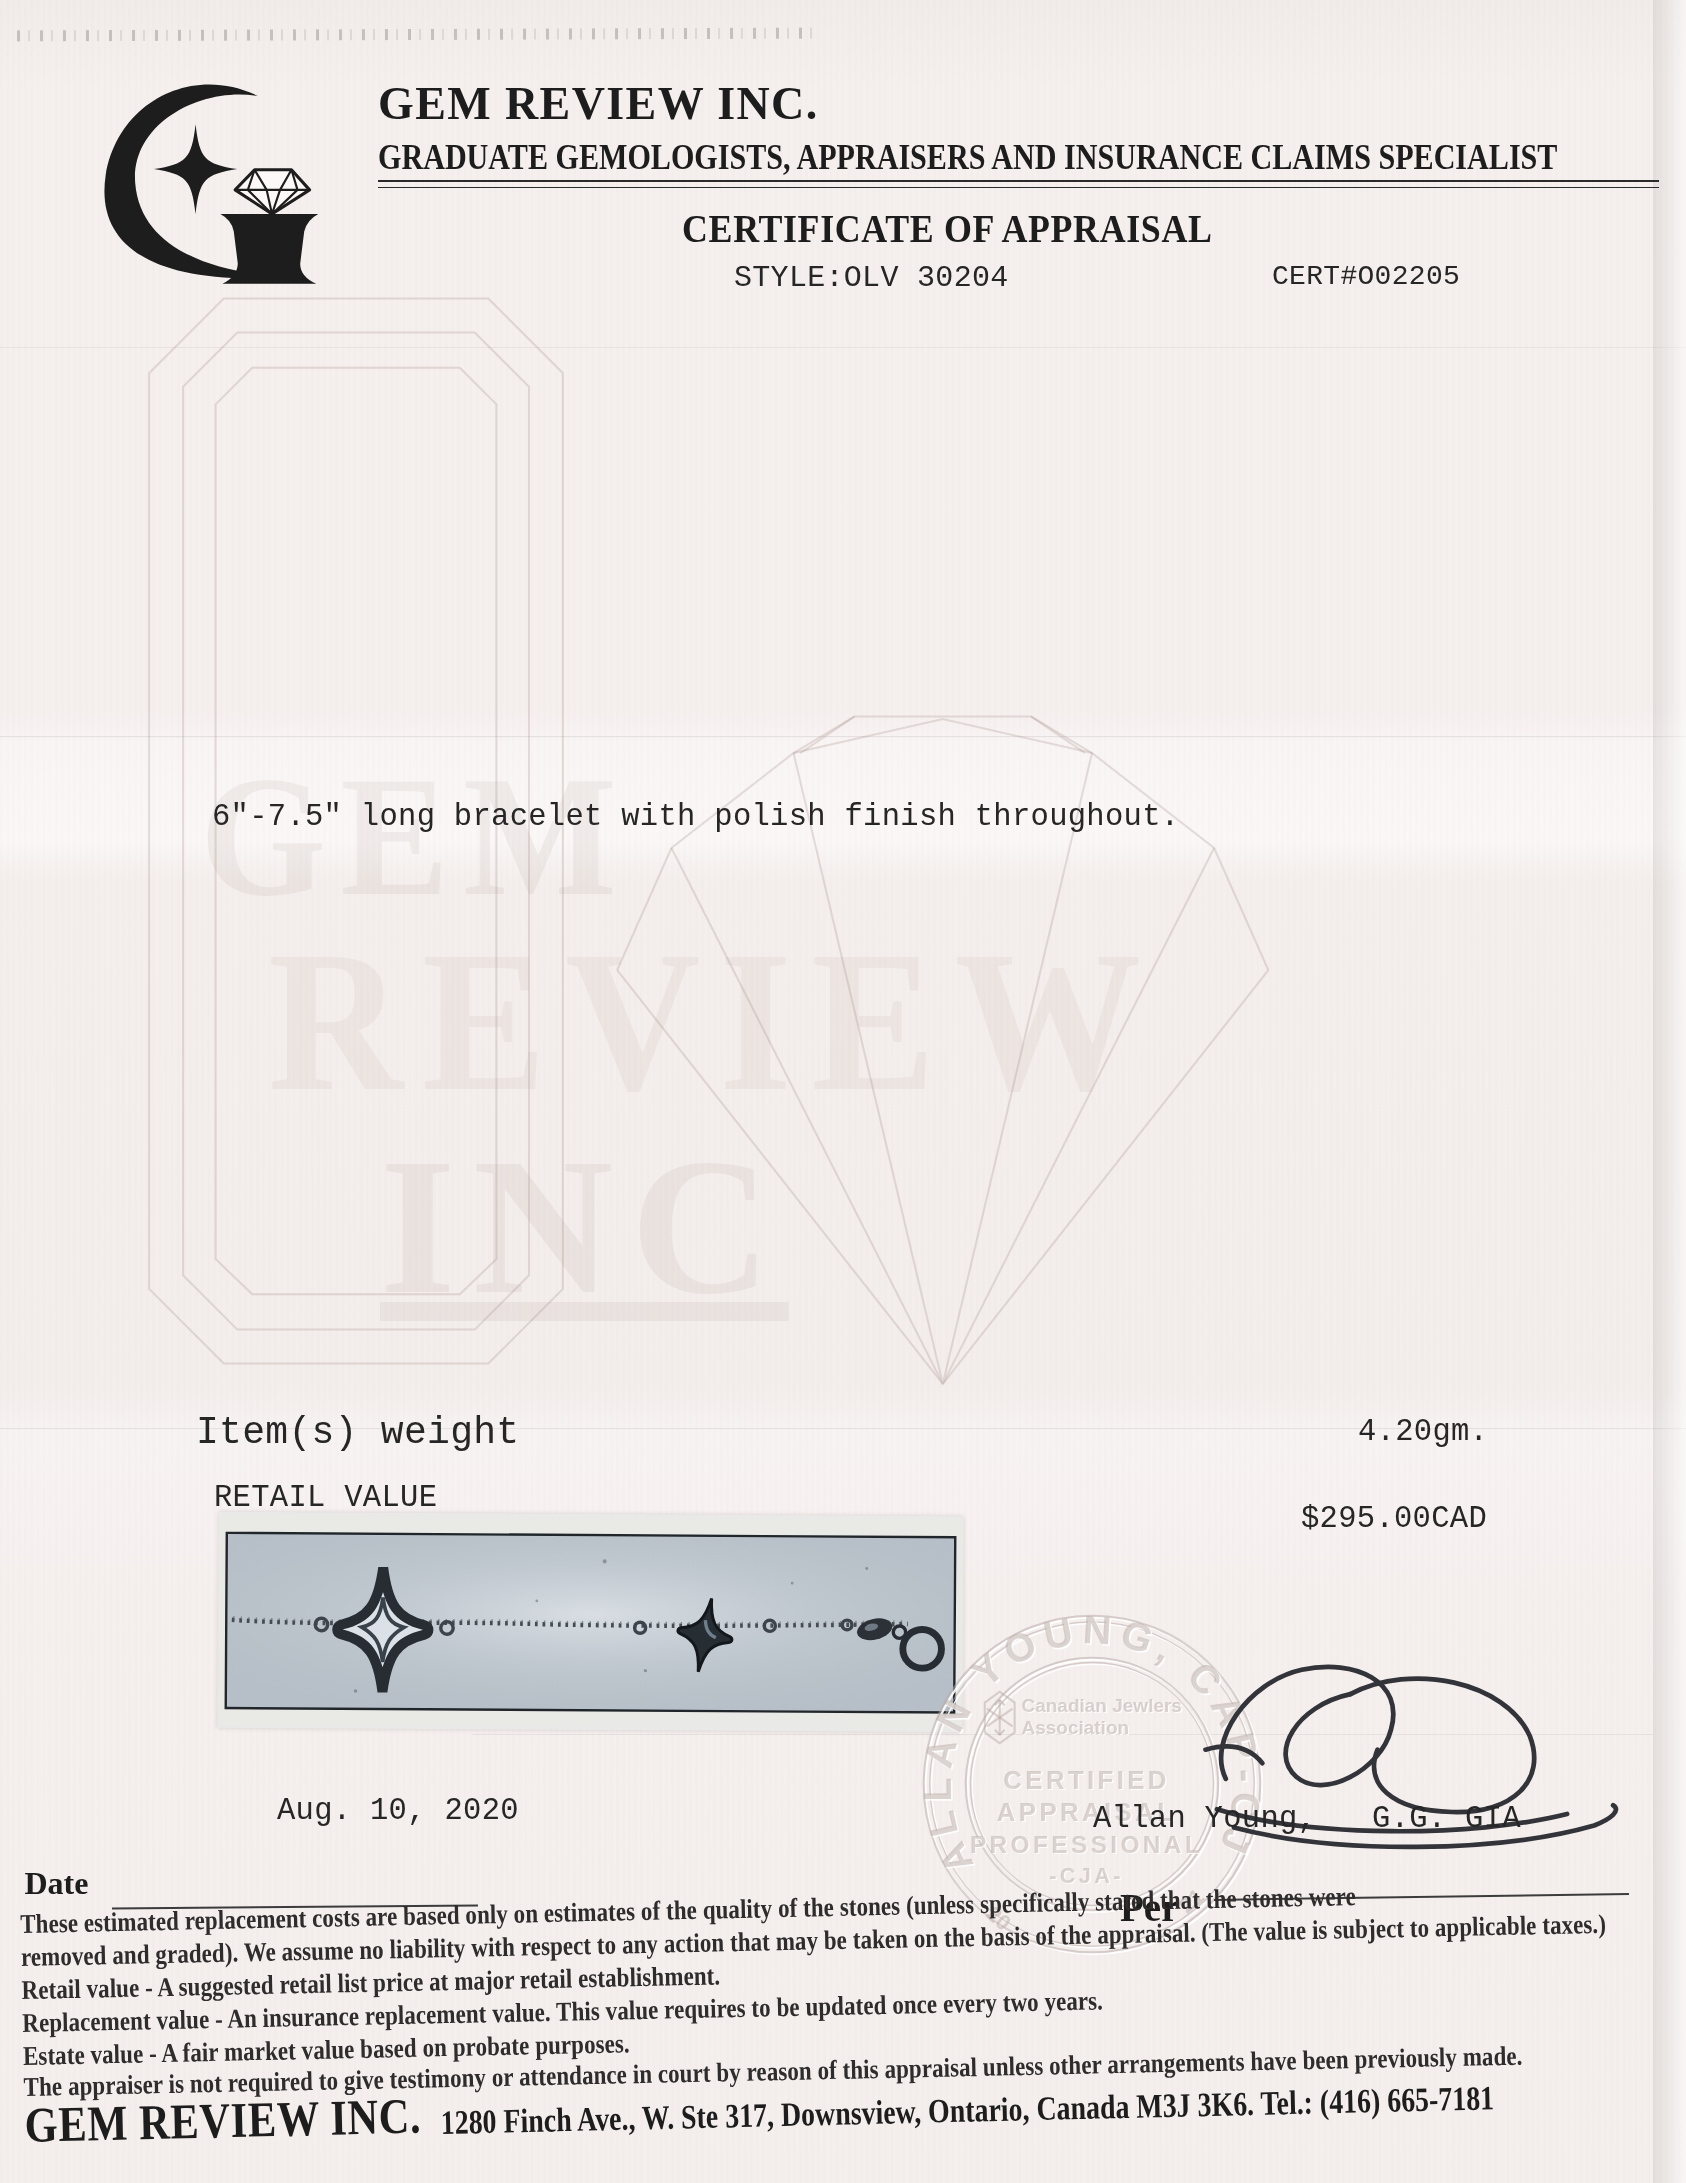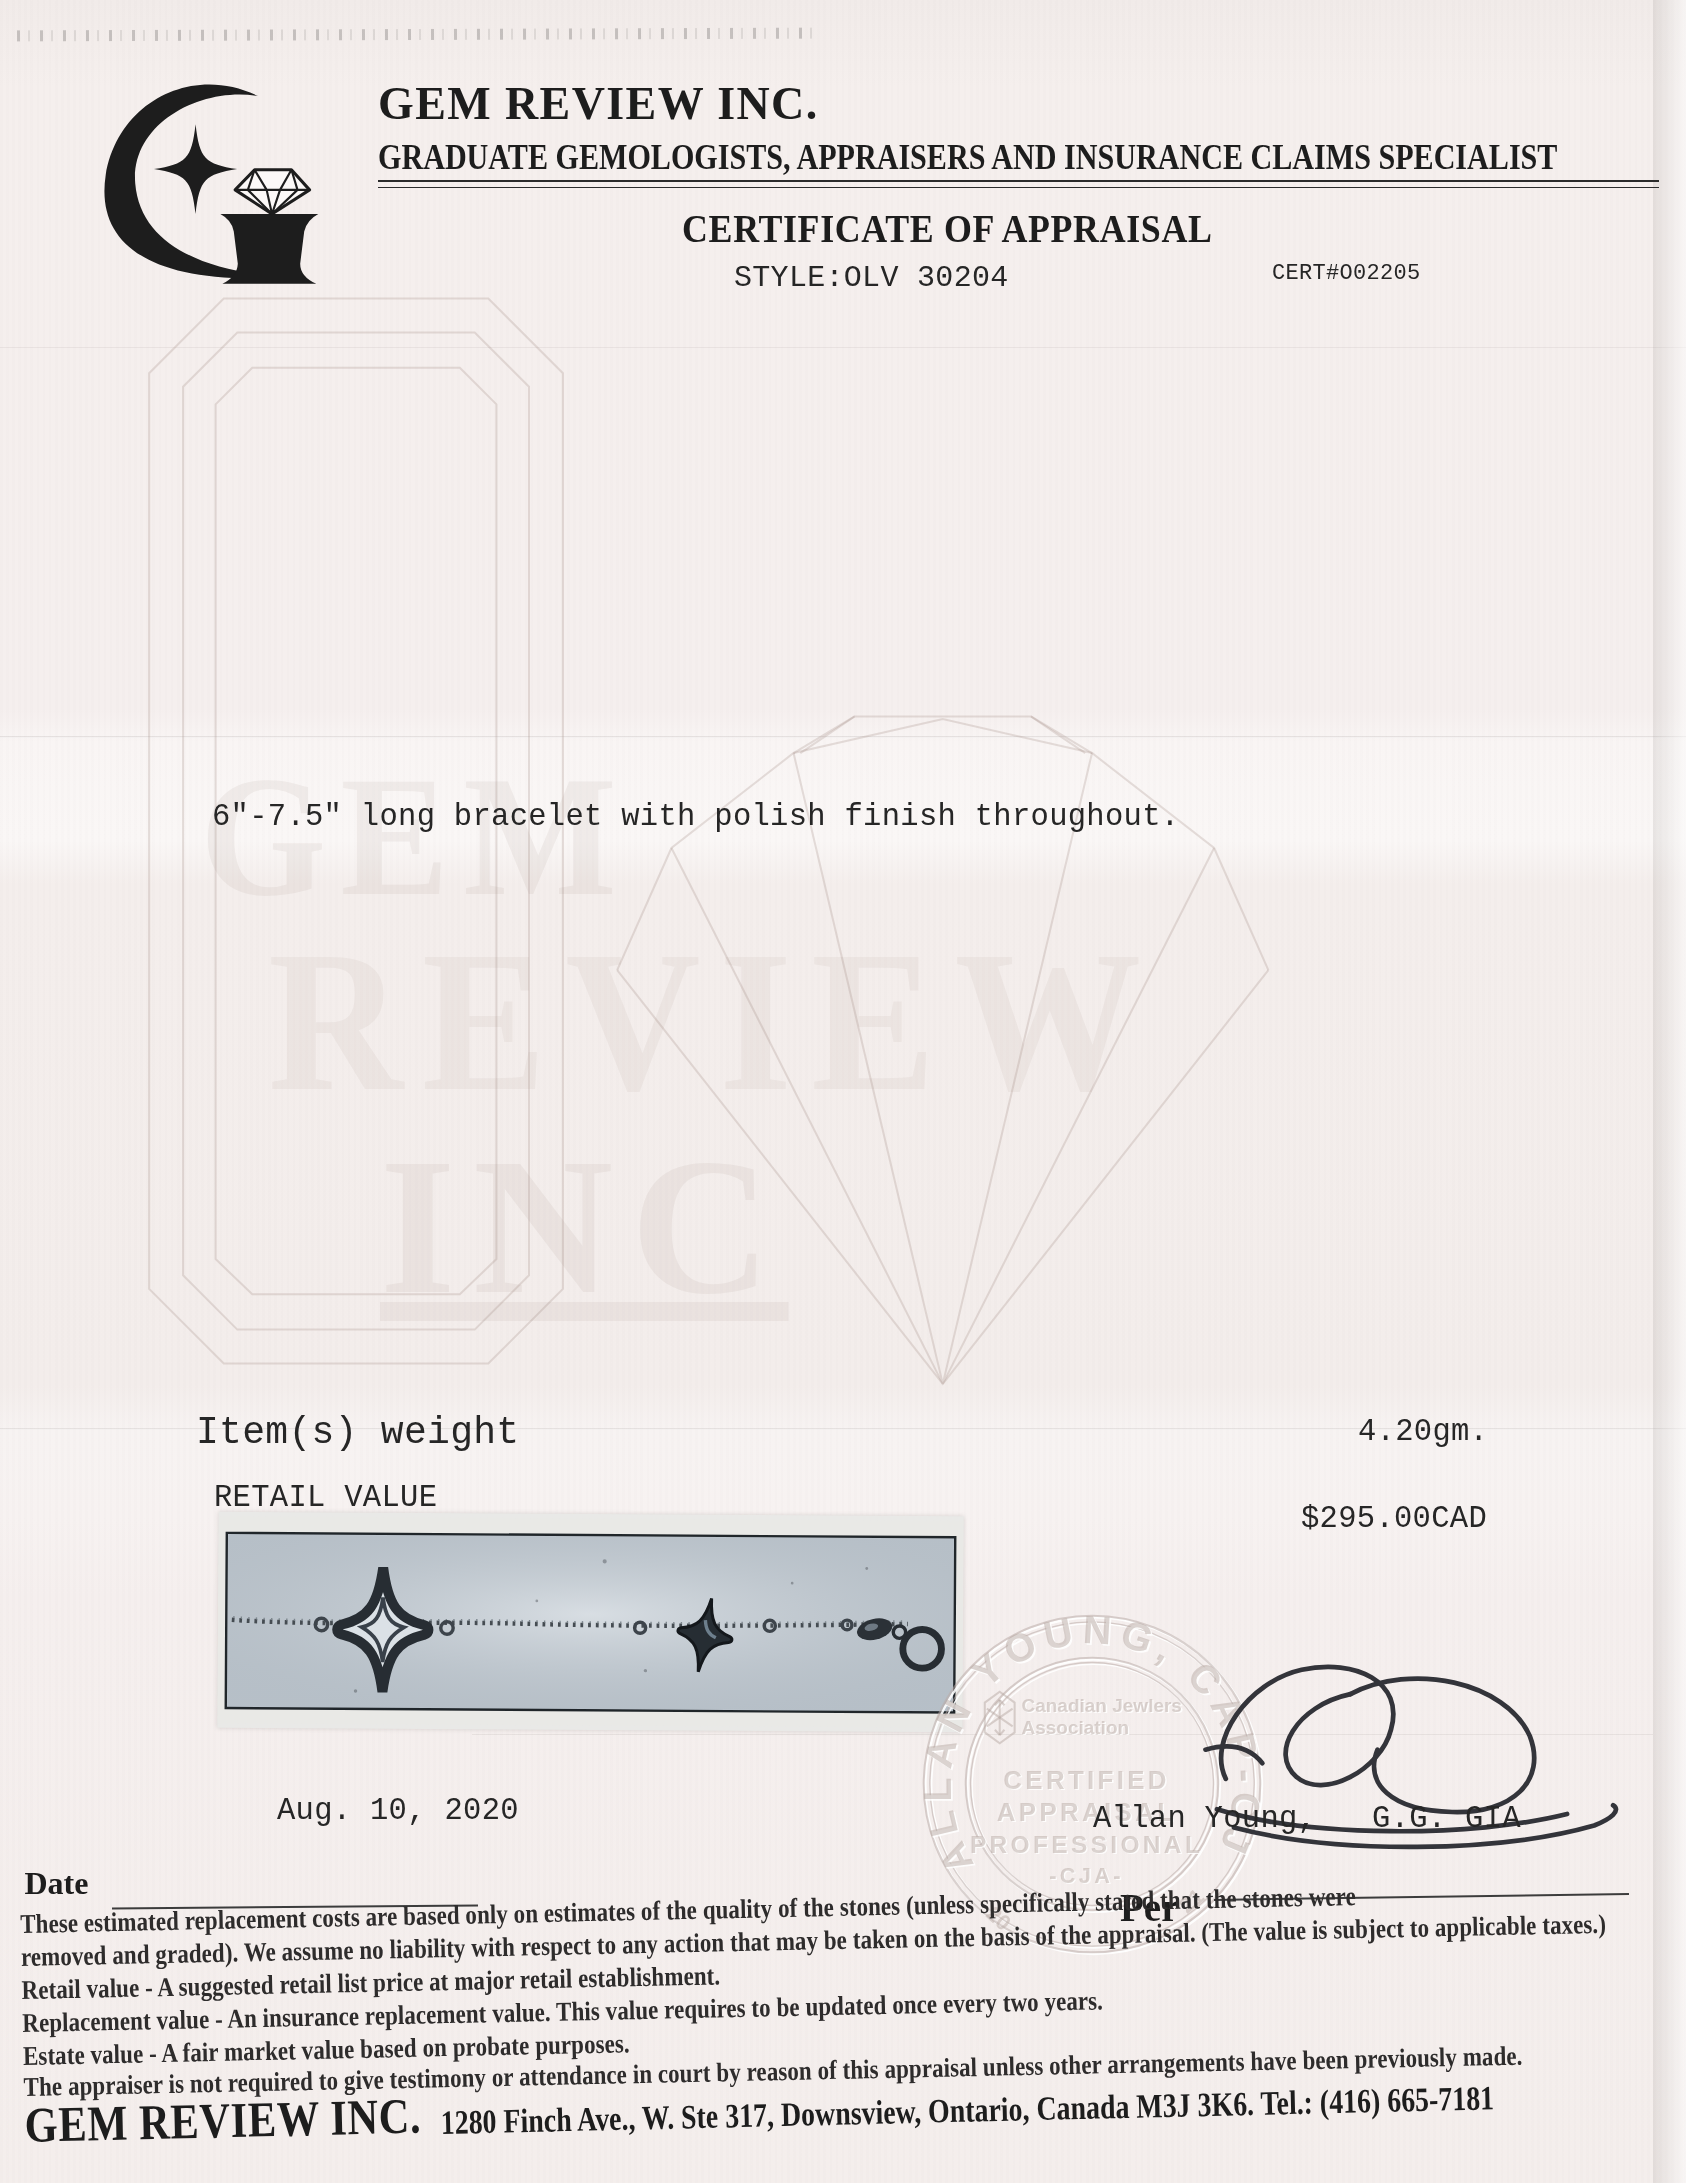--- a/index.html
+++ b/index.html
@@ -116,21 +116,21 @@
       <path d="M222,162 L258,198 M250,162 L258,198 M270,162 L258,198 M296,162 L258,198"></path>
     </g>
   </svg>
 
   <div class="abs ser" style="left:378px;top:81px;font-size:46px;letter-spacing:1.4px;">GEM REVIEW INC.</div>
   <div class="abs ser condensed" style="left:378px;top:140px;font-size:35px;transform:scaleX(.86);">GRADUATE GEMOLOGISTS, APPRAISERS AND INSURANCE CLAIMS SPECIALIST</div>
   <div class="abs rule" style="left:378px;top:180px;width:1281px;"></div>
   <div class="abs rule" style="left:378px;top:187px;width:1281px;height:1.4px;"></div>
   <div class="abs ser condensed" style="left:682px;top:209px;font-size:39px;transform:scaleX(.92);letter-spacing:0.7px;">CERTIFICATE OF APPRAISAL</div>
   <div class="abs tw" style="left:734px;top:263px;font-size:30px;">STYLE:OLV 30204</div>
-  <div class="abs tw" style="left:1272px;top:263px;font-size:22px;">CERT#O02205</div>
+  <div class="abs tw" style="left:1272px;top:263px;font-size:28px;">CERT#O02205</div>
 
   <div class="abs tw" style="left:212px;top:802px;font-size:30.5px;">6"-7.5" long bracelet with polish finish throughout.</div>
 
   <div class="abs tw" style="left:196px;top:1414px;font-size:38px;">Item(s) weight</div>
   <div class="abs tw" style="left:1358px;top:1417px;font-size:30.5px;">4.20gm.</div>
   <div class="abs tw" style="left:214px;top:1483px;font-size:30.5px;">RETAIL VALUE</div>
   <div class="abs tw" style="left:1301px;top:1468px;font-size:30.5px;margin-top:36px;">$295.00CAD</div>
 
   <div class="abs photo">
     <svg width="745" height="216" viewBox="0 0 1080 300">

